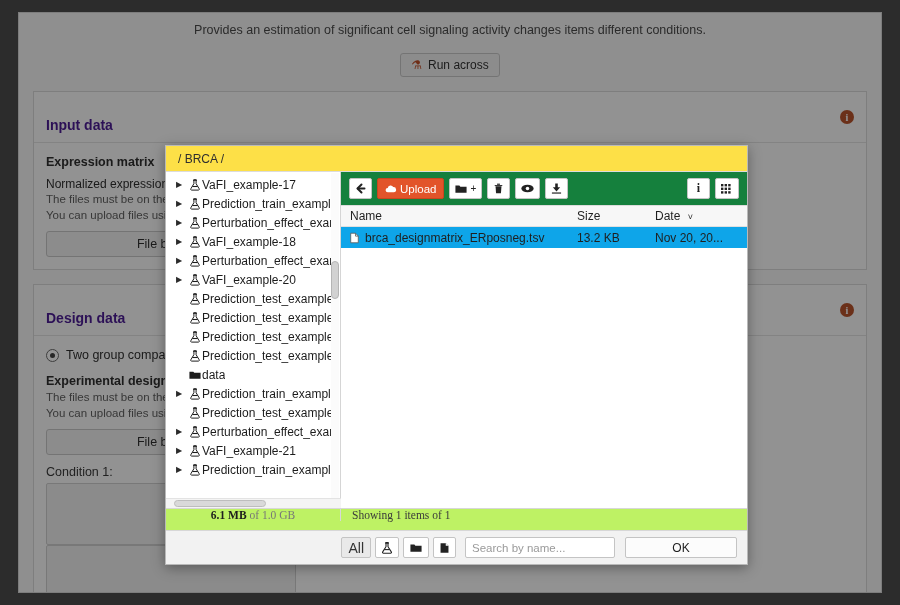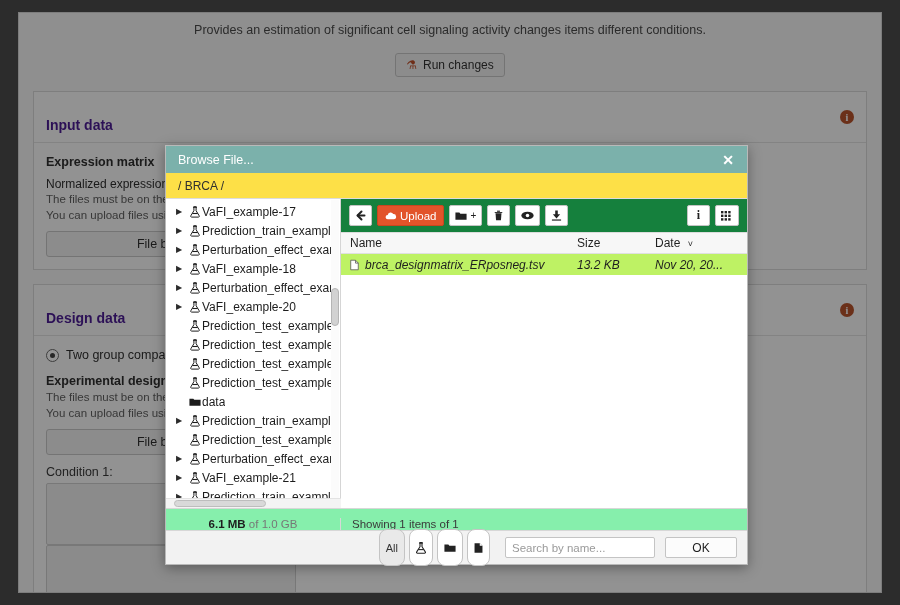--- a/index.html
+++ b/index.html
@@ -297,32 +297,33 @@
     background: #ffffff;
     position: relative;
   }
   .file-row {
     height: 21px;
     display: flex; align-items: center;
     font-size: 12px;
     color: #1f1f1f;
     cursor: pointer;
   }
-  .file-row.selected { background: #bef264; font-style: italic; }
+  .file-row.selected { background: #0ea5e9; }
   .file-row .col-name { display: flex; align-items: center; gap: 6px; }
 
   
   .dlg-status {
     height: 22px;
     flex: 0 0 auto;
-    background: #86efac;
+    background: #bef264;
     border-top: 1px solid #d7d7d7;
-    display: flex; align-items: flex-end;
+    display: flex; align-items: flex-start;
     font-size: 11.5px;
     color: #3a3a3a;
+    font-family: Liberation Serif, serif;
   }
   .status-quota {
     width: 175px; flex: 0 0 175px;
     text-align: center;
     border-right: 1px solid #d7d7d7;
   }
   .status-quota b { color: #1e1e1e; }
   .status-quota .muted { color: #777; }
   .status-showing { padding-left: 11px; }
 
@@ -347,48 +348,48 @@
   .dlg-footer {
     height: 34px;
     flex: 0 0 auto;
     background: #f2f2f2;
     border-top: 1px solid #d7d7d7;
     display: flex; align-items: center; justify-content: flex-end;
     gap: 4px;
     padding: 0 10px;
   }
   .filter-btn {
-    height: 37px; min-width: 23px;
+    height: 21px; min-width: 23px;
     background: #ffffff;
     border: 1px solid #c4c4c4;
-    border-radius: 8px;
+    border-radius: 2px;
     display: inline-flex; align-items: center; justify-content: center;
     padding: 0 6px;
-    font-size: 11px;
+    font-size: 14px;
     color: #333;
     cursor: pointer;
   }
   .filter-btn.active { background: #e9e9e9; }
   .search-input {
     height: 21px;
     width: 150px;
-    margin-left: 11px;
+    margin-left: 5px;
     border: 1px solid #c4c4c4;
     border-radius: 2px;
     background: #fff;
     font-family: "Liberation Sans", sans-serif;
     font-size: 11.5px;
     color: #333;
     padding: 0 6px;
     outline: none;
   }
   .search-input::placeholder { color: #9a9a9a; }
   .ok-btn {
     height: 21px;
-    width: 72px;
+    width: 112px;
     margin-left: 6px;
     background: #fcfcfc;
     border: 1px solid #c4c4c4;
     border-radius: 2px;
     font-family: "Liberation Sans", sans-serif;
     font-size: 12px;
     color: #1f1f1f;
     cursor: pointer;
   }
   svg { display: block; }
@@ -397,21 +398,21 @@
 <body>
 
 <div id="app-root">
   <div class="page-card">
 
     <p class="page-subtitle">Provides an estimation of significant cell signaling activity changes items different conditions.</p>
 
     <div class="run-example-wrap">
       <button class="run-example-btn">
         <span class="flask-icon">⚗</span>
-        <span>Run changes</span>
+        <span>Run across</span>
       </button>
     </div>
 
     <section class="panel">
       <div class="panel-header">
         <span class="panel-header-title">Input data</span>
         <span class="info-badge">i</span>
       </div>
       <div class="panel-body">
         <p class="field-label">Expression matrix</p>
@@ -443,24 +444,20 @@
         <div class="cond-box"></div>
       </div>
     </section>
   </div>
 </div>
 
 <div id="modal-overlay"></div>
 
 <div id="browse-dialog">
 
-  <div class="dlg-titlebar">
-    <span class="dlg-title">Browse File...</span>
-    <span class="dlg-close">✕</span>
-  </div>
 
   <div class="dlg-breadcrumb">
     <span>/ BRCA /</span>
   </div>
 
   <div class="dlg-main">
 
     <div class="tree-pane">
       <div class="tree-scroll" id="tree-scroll">
           <div class="tree-item">

